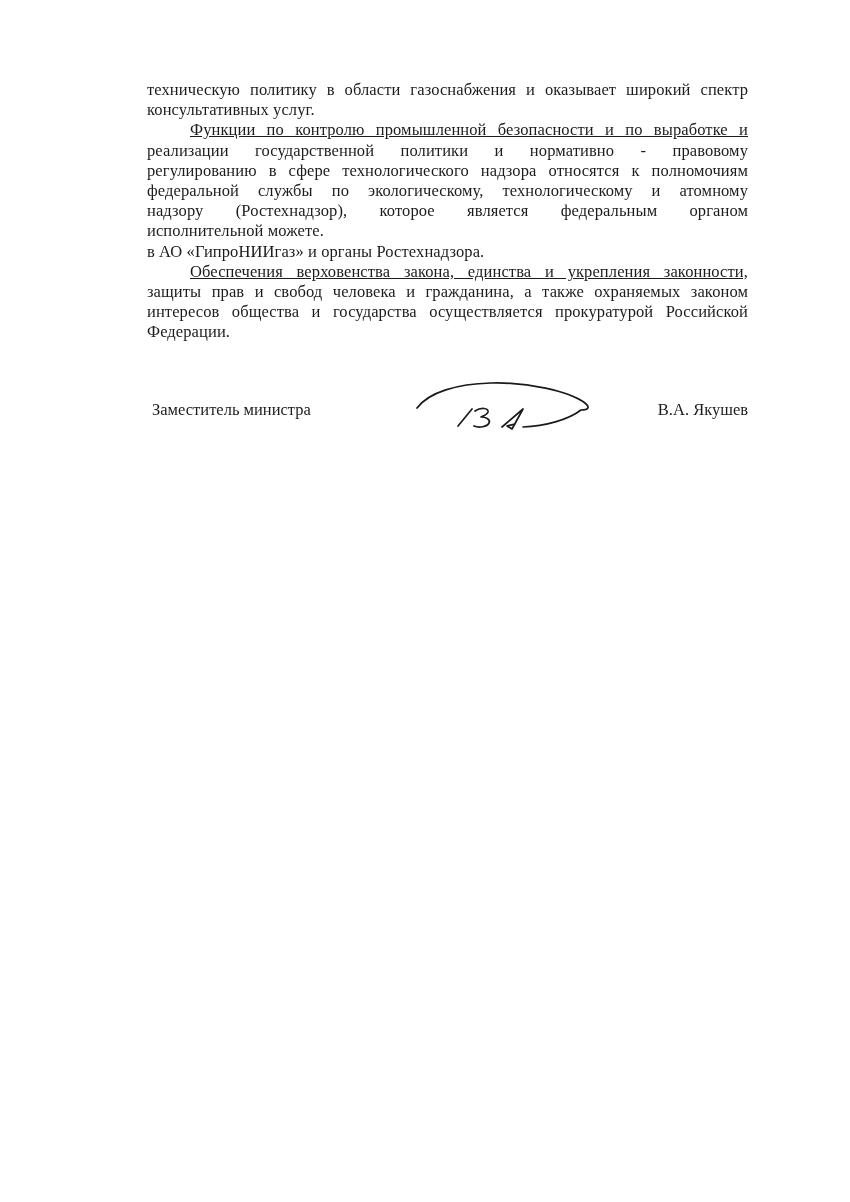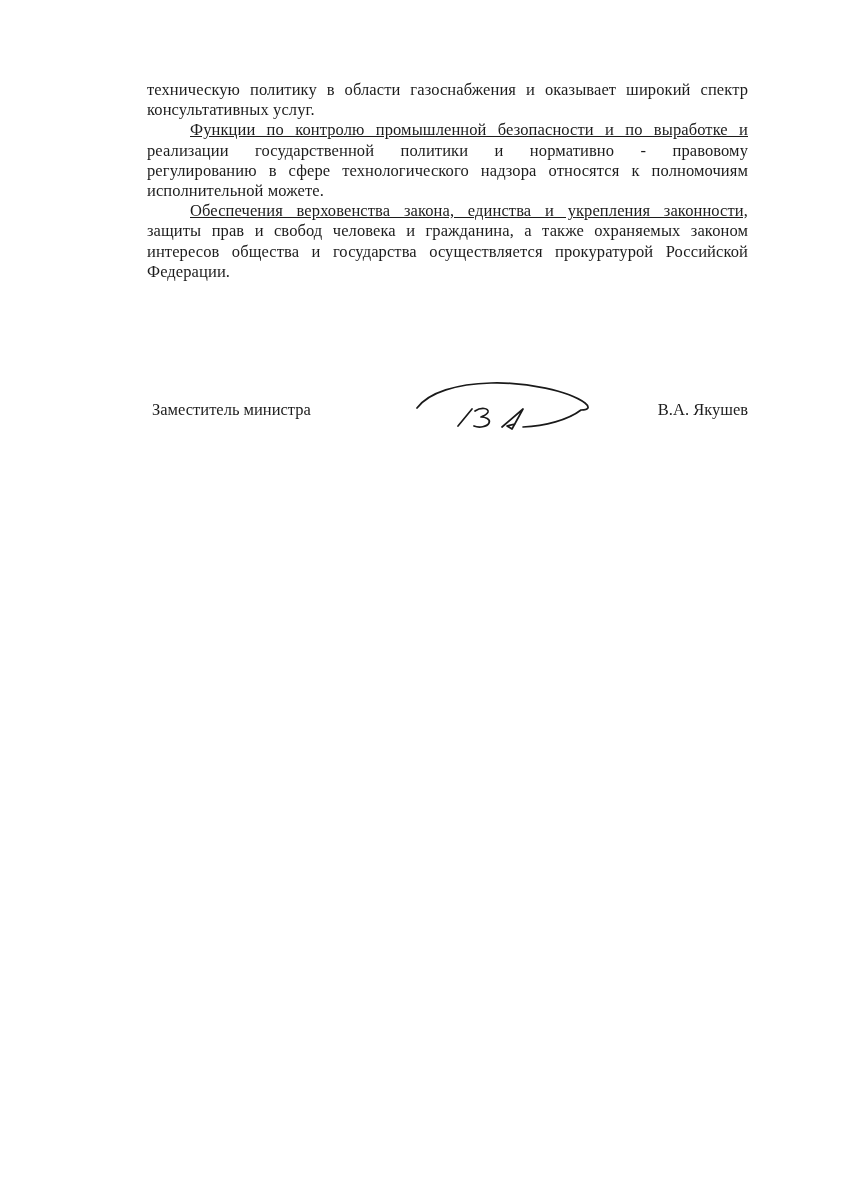--- a/index.html
+++ b/index.html
@@ -75,21 +75,24 @@
 <body>
 
 <div class="page">
 
   <div class="body-text">
     <div class="line">техническую политику в области газоснабжения и оказывает широкий спектр</div>
     <div class="line left">консультативных услуг.</div>
     <div class="line ind">Функции по контролю промышленной безопасности и по выработке и</div>
     <div class="line">реализации государственной политики и нормативно - правовому</div>
     <div class="line">регулированию в сфере технологического надзора относятся к полномочиям</div>
+    <div class="line">федеральной службы по экологическому, технологическому и атомному</div>
+    <div class="line">надзору (Ростехнадзор), которое является федеральным органом</div>
     <div class="line left">исполнительной можете.</div>
+    <div class="line left">в АО «ГипроНИИгаз» и органы Ростехнадзора.</div>
     <div class="line ind">Обеспечения верховенства закона, единства и укрепления законности,</div>
     <div class="line">защиты прав и свобод человека и гражданина, а также охраняемых законом</div>
     <div class="line">интересов общества и государства осуществляется прокуратурой Российской</div>
     <div class="line left">Федерации.</div>
   </div>
 
   <div class="signoff-title">Заместитель министра</div>
 
   <svg class="signature" viewBox="0 0 200 60" aria-hidden="true">
     <path d="M 12 29 C 24 13 52 5 86 4 C 122 3 164 12 180 24 C 185 28 184 31 176 31 C 163 41 140 47 118 48"></path>

